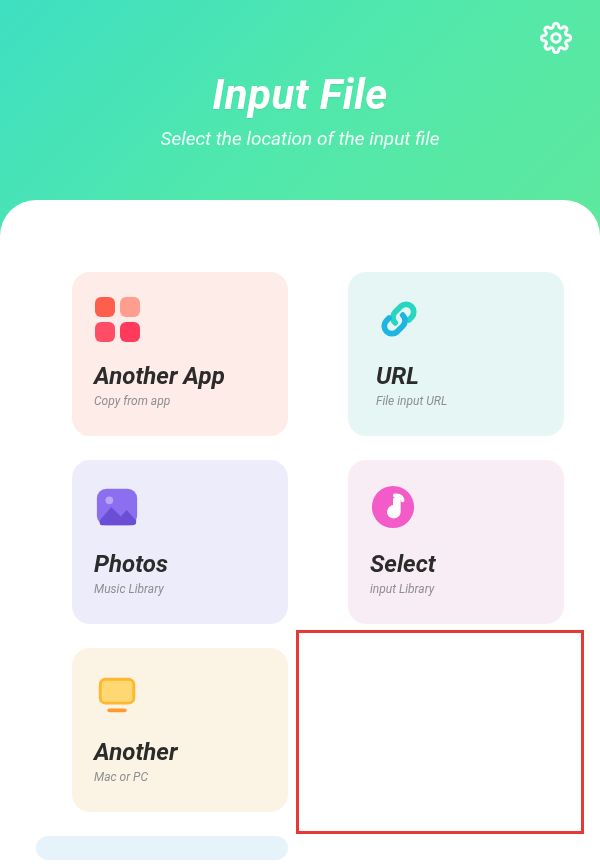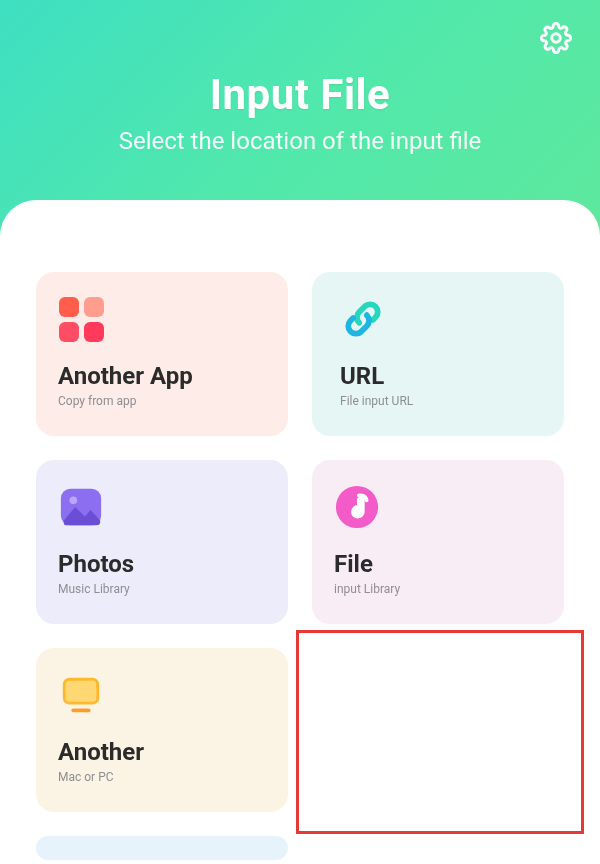--- a/index.html
+++ b/index.html
@@ -8,20 +8,21 @@
       width: 600px;
       height: 864px;
       overflow: hidden;
       background: #fff;
     }
     .screen {
       width: 600px;
       height: 708px;
       position: relative;
       background: #fff;
+      font-style: italic;
     }
     .header {
       background: linear-gradient(135deg, #3EDFC2 0%, #51E8AC 50%, #5EE89D 100%);
       height: 240px;
       position: relative;
       padding-top: 70px;
       text-align: center;
     }
     .gear {
       position: absolute;
@@ -34,21 +35,21 @@
     .gear svg { width: 100%; height: 100%; }
     .title {
       color: #fff;
       font-size: 42px;
       font-weight: 700;
       letter-spacing: 0.5px;
       text-shadow: 0 1px 2px rgba(0,0,0,0.08);
     }
     .subtitle {
       color: rgba(255,255,255,0.92);
-      font-size: 24px;
+      font-size: 19px;
       margin-top: 8px;
       font-weight: 400;
     }
     .sheet {
       position: absolute;
       top: 200px;
       left: 0;
       right: 0;
       bottom: 0;
       background: #fff;
@@ -60,20 +61,21 @@
       display: grid;
       grid-template-columns: 1fr 1fr;
       gap: 24px;
     }
     .card {
       border-radius: 18px;
       padding: 24px 22px 22px 22px;
       height: 164px;
       cursor: pointer;
       position: relative;
+      margin-left: 36px;
     }
     .icon-wrap {
       width: 46px;
       height: 46px;
       margin-bottom: 20px;
       display: flex;
       align-items: center;
       justify-content: center;
     }
     .card-title {
@@ -180,21 +182,21 @@
         <div class="icon-wrap">
           <svg viewBox="0 0 48 48" width="46" height="46">
             <circle cx="24" cy="24" r="22" fill="#F25BC8"></circle>
             <path d="M29 12 L29 28 A5 5 0 1 1 25 23 L25 17 L20 18 L20 31 A5 5 0 1 1 16 26" fill="#fff" opacity="0.0"></path>
             <path d="M30 13 L30 28.5 A5 5 0 1 1 26 24 L26 16" fill="none" stroke="#fff" stroke-width="4" stroke-linecap="round"></path>
             <circle cx="23" cy="30" r="5" fill="#fff"></circle>
             <rect x="26" y="12" width="4" height="18" rx="2" fill="#fff"></rect>
             <path d="M26 12 Q33 11 34 17" fill="none" stroke="#fff" stroke-width="4" stroke-linecap="round"></path>
           </svg>
         </div>
-        <div class="card-title">File</div>
+        <div class="card-title">Select</div>
         <div class="card-sub">input Library</div>
       </div>
 
       <div class="card bg-yellow">
         <div class="icon-wrap">
           <svg viewBox="0 0 48 48" width="46" height="46">
             <rect x="5" y="6" width="38" height="28" rx="7" fill="#FFB82E"></rect>
             <rect x="8" y="9" width="32" height="22" rx="4" fill="#FFD873"></rect>
             <rect x="14" y="38" width="20" height="4" rx="2" fill="#FF9A2E"></rect>
           </svg>

